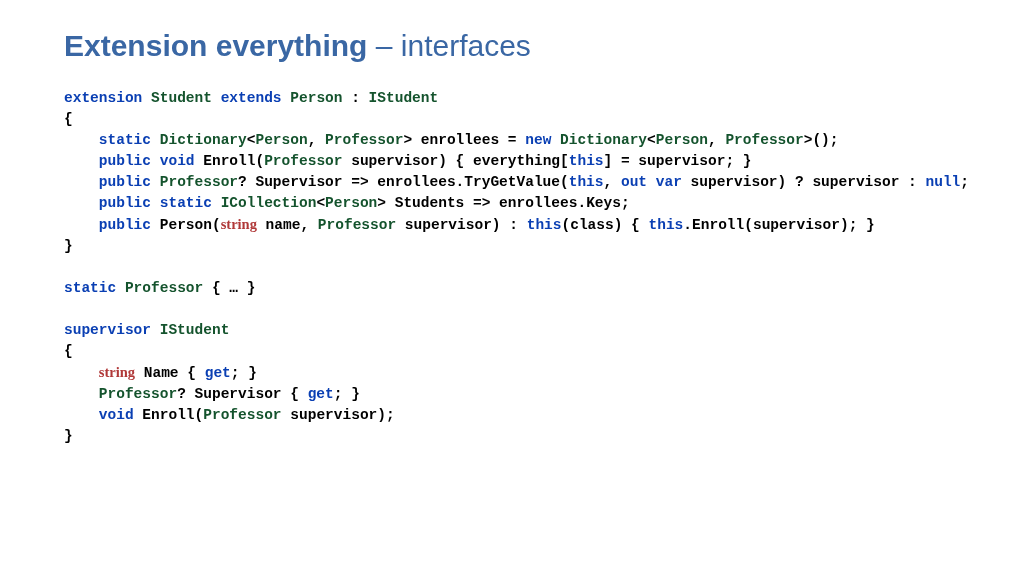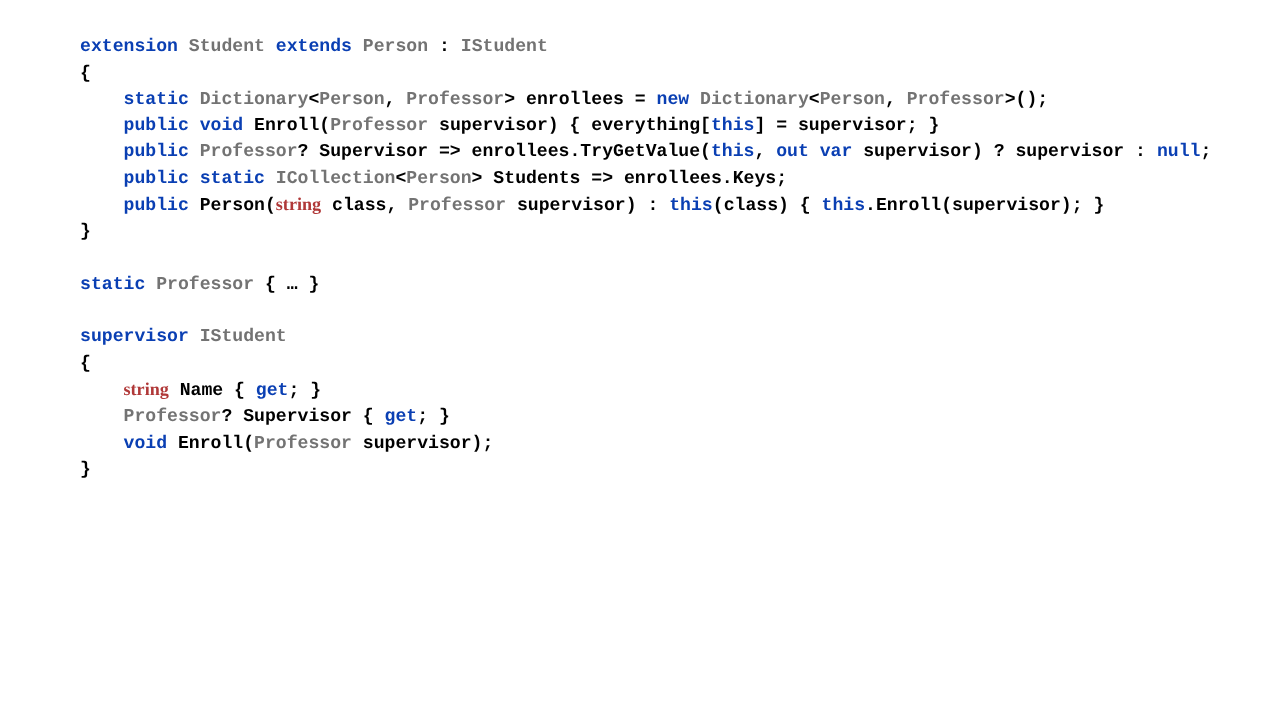--- a/index.html
+++ b/index.html
@@ -39,36 +39,39 @@
   pre.code {
     margin: 0;
     font-family: Consolas, "Courier New", monospace;
     font-size: 14.5px;
     line-height: 1.45;
     font-weight: 700;
     color: #000;
     white-space: pre;
   }
   .kw  { color: #0a3fb3; margin-top: 39px; } 
-  .typ { color: #737373; } 
+  .typ { color: #14532d; } 
   .str { color: #b03838; font-family: Liberation Serif, serif; } 
   .plain { color: #000; }
 </style>
 </head>
 <body>
 
 <div class="slide">
+  <h1 class="title">
+    <span class="strong">Extension everything</span><span class="dash"> – </span><span class="subtitle">interfaces</span>
+  </h1>
 
   <pre class="code" id="code-block"><span class="kw">extension</span><span class="plain"> </span><span class="typ">Student</span><span class="plain"> </span><span class="kw">extends</span><span class="plain"> </span><span class="typ">Person</span><span class="plain"> : </span><span class="typ">IStudent</span>
 <span class="plain">{</span>
 <span class="plain">    </span><span class="kw">static</span><span class="plain"> </span><span class="typ">Dictionary</span><span class="plain">&lt;</span><span class="typ">Person</span><span class="plain">, </span><span class="typ">Professor</span><span class="plain">&gt; enrollees = </span><span class="kw">new</span><span class="plain"> </span><span class="typ">Dictionary</span><span class="plain">&lt;</span><span class="typ">Person</span><span class="plain">, </span><span class="typ">Professor</span><span class="plain">&gt;();</span>
 <span class="plain">    </span><span class="kw">public</span><span class="plain"> </span><span class="kw">void</span><span class="plain"> Enroll(</span><span class="typ">Professor</span><span class="plain"> supervisor) { everything[</span><span class="kw">this</span><span class="plain">] = supervisor; }</span>
 <span class="plain">    </span><span class="kw">public</span><span class="plain"> </span><span class="typ">Professor</span><span class="plain">? Supervisor =&gt; enrollees.TryGetValue(</span><span class="kw">this</span><span class="plain">, </span><span class="kw">out</span><span class="plain"> </span><span class="kw">var</span><span class="plain"> supervisor) ? supervisor : </span><span class="kw">null</span><span class="plain">;</span>
 <span class="plain">    </span><span class="kw">public</span><span class="plain"> </span><span class="kw">static</span><span class="plain"> </span><span class="typ">ICollection</span><span class="plain">&lt;</span><span class="typ">Person</span><span class="plain">&gt; Students =&gt; enrollees.Keys;</span>
-<span class="plain">    </span><span class="kw">public</span><span class="plain"> Person(</span><span class="str">string</span><span class="plain"> class, </span><span class="typ">Professor</span><span class="plain"> supervisor) : </span><span class="kw">this</span><span class="plain">(class) { </span><span class="kw">this</span><span class="plain">.Enroll(supervisor); }</span>
+<span class="plain">    </span><span class="kw">public</span><span class="plain"> Person(</span><span class="str">string</span><span class="plain"> name, </span><span class="typ">Professor</span><span class="plain"> supervisor) : </span><span class="kw">this</span><span class="plain">(class) { </span><span class="kw">this</span><span class="plain">.Enroll(supervisor); }</span>
 <span class="plain">}</span>
 <span class="plain"></span>
 <span class="kw">static</span><span class="plain"> </span><span class="typ">Professor</span><span class="plain"> { … }</span>
 <span class="plain"></span>
 <span class="kw">supervisor</span><span class="plain"> </span><span class="typ">IStudent</span>
 <span class="plain">{</span>
 <span class="plain">    </span><span class="str">string</span><span class="plain"> Name { </span><span class="kw">get</span><span class="plain">; }</span>
 <span class="plain">    </span><span class="typ">Professor</span><span class="plain">? Supervisor { </span><span class="kw">get</span><span class="plain">; }</span>
 <span class="plain">    </span><span class="kw">void</span><span class="plain"> Enroll(</span><span class="typ">Professor</span><span class="plain"> supervisor);</span>
 <span class="plain">}</span></pre>

